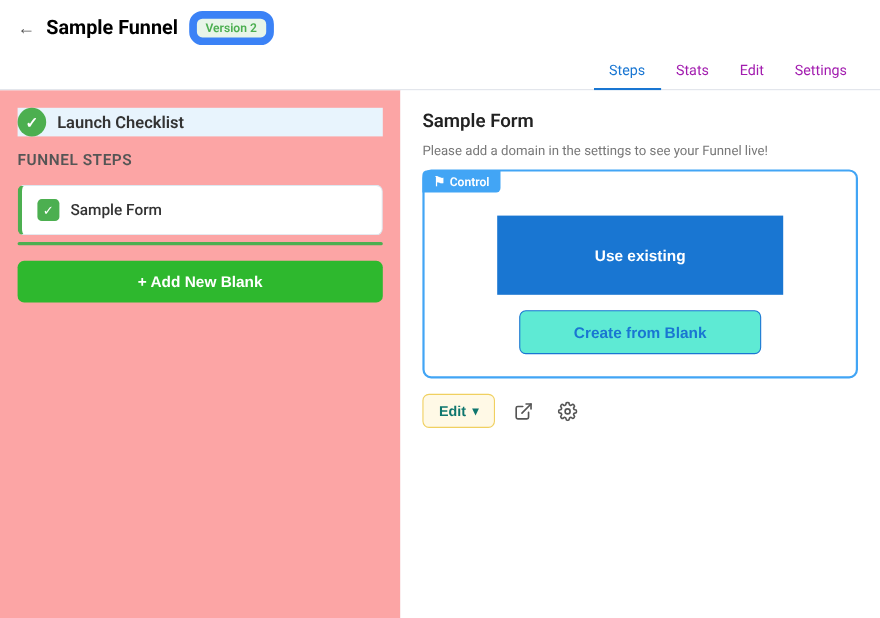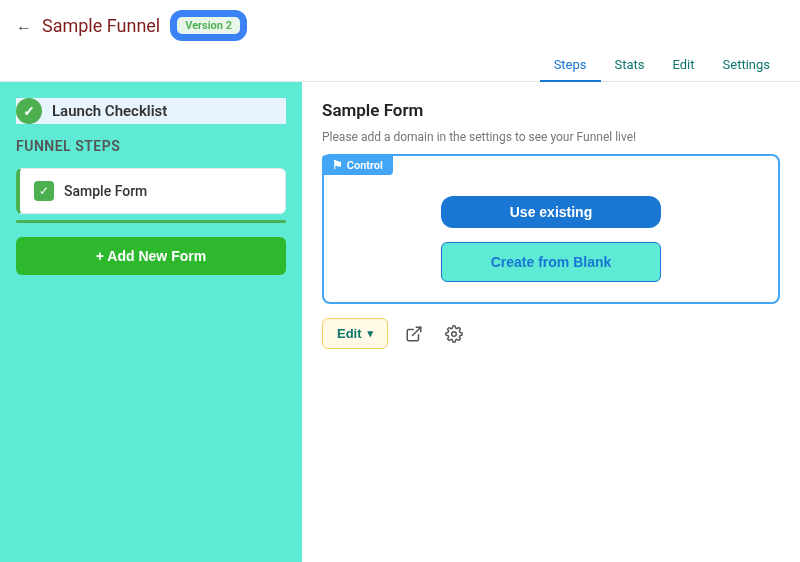--- a/index.html
+++ b/index.html
@@ -26,61 +26,61 @@
       gap: 10px;
       margin-bottom: 8px;
     }
     .back-arrow {
       color: #555;
       font-size: 16px;
       cursor: pointer;
     }
     .funnel-title {
       font-size: 18px;
-      font-weight: 400;
-      color: #7f1d1d;
+      font-weight: 700;
+      color: #000000;
     }
     .version-badge {
       background: #e8f5e9;
       color: #4caf50;
       font-size: 11px;
       font-weight: 600;
       padding: 2px 8px;
       border-radius: 12px;
       border: 7px solid #3b82f6;
     }
     .nav-tabs {
       display: flex;
       gap: 0;
       justify-content: flex-end;
     }
     .nav-tab {
       padding: 8px 14px;
       font-size: 13px;
-      color: #0f766e;
+      color: #a21caf;
       cursor: pointer;
       border-bottom: 2px solid transparent;
       margin-bottom: -1px;
     }
     .nav-tab.active {
       color: #1976d2;
       border-bottom: 2px solid #1976d2;
     }
 
     
     .main-content {
       display: flex;
       flex: 1;
       overflow: hidden;
     }
 
     
     .sidebar {
-      width: 302px;
-      background: #5eead4;
+      width: 364px;
+      background: #fca5a5;
       padding: 16px;
       flex-shrink: 0;
       display: flex;
       flex-direction: column;
       gap: 14px;
     }
     .launch-checklist {
       background: #e8f4fd;
       display: flex;
       align-items: center;
@@ -213,26 +213,26 @@
       align-items: center;
       gap: 4px;
     }
     .control-badge-flag {
       font-size: 12px;
     }
     .use-existing-btn {
       background: #1976d2;
       color: white;
       border: none;
-      border-radius: 12px;
-      padding: 8px 0;
-      font-size: 14px;
-      font-weight: 600;
-      cursor: pointer;
-      width: 220px;
+      border-radius: 0;
+      padding: 28px 0;
+      font-size: 14px;
+      font-weight: 600;
+      cursor: pointer;
+      width: 260px;
       margin-top: 20px;
     }
     .create-blank-btn {
       background: #5eead4;
       color: #1976d2;
       border: 1.5px solid #1976d2;
       border-radius: 6px;
       padding: 11px 0;
       font-size: 14px;
       font-weight: 600;
@@ -295,21 +295,21 @@
     <div class="launch-checklist">
       <div class="check-circle"></div>
       <span class="launch-checklist-label">Launch Checklist</span>
     </div>
     <div class="funnel-steps-label">Funnel Steps</div>
     <div class="step-item active">
       <div class="step-checkbox"></div>
       <span class="step-name">Sample Form</span>
     </div>
     <div class="step-underline"></div>
-    <button class="add-step-btn">+ Add New Form</button>
+    <button class="add-step-btn">+ Add New Blank</button>
   </div>
 
   <div class="right-panel">
     <div class="form-title">Sample Form</div>
     <div class="domain-notice">Please add a domain in the settings to see your Funnel live!</div>
 
     <div class="control-card">
       <div class="control-badge">
         <span class="control-badge-flag">⚑</span>
         <span>Control</span>

